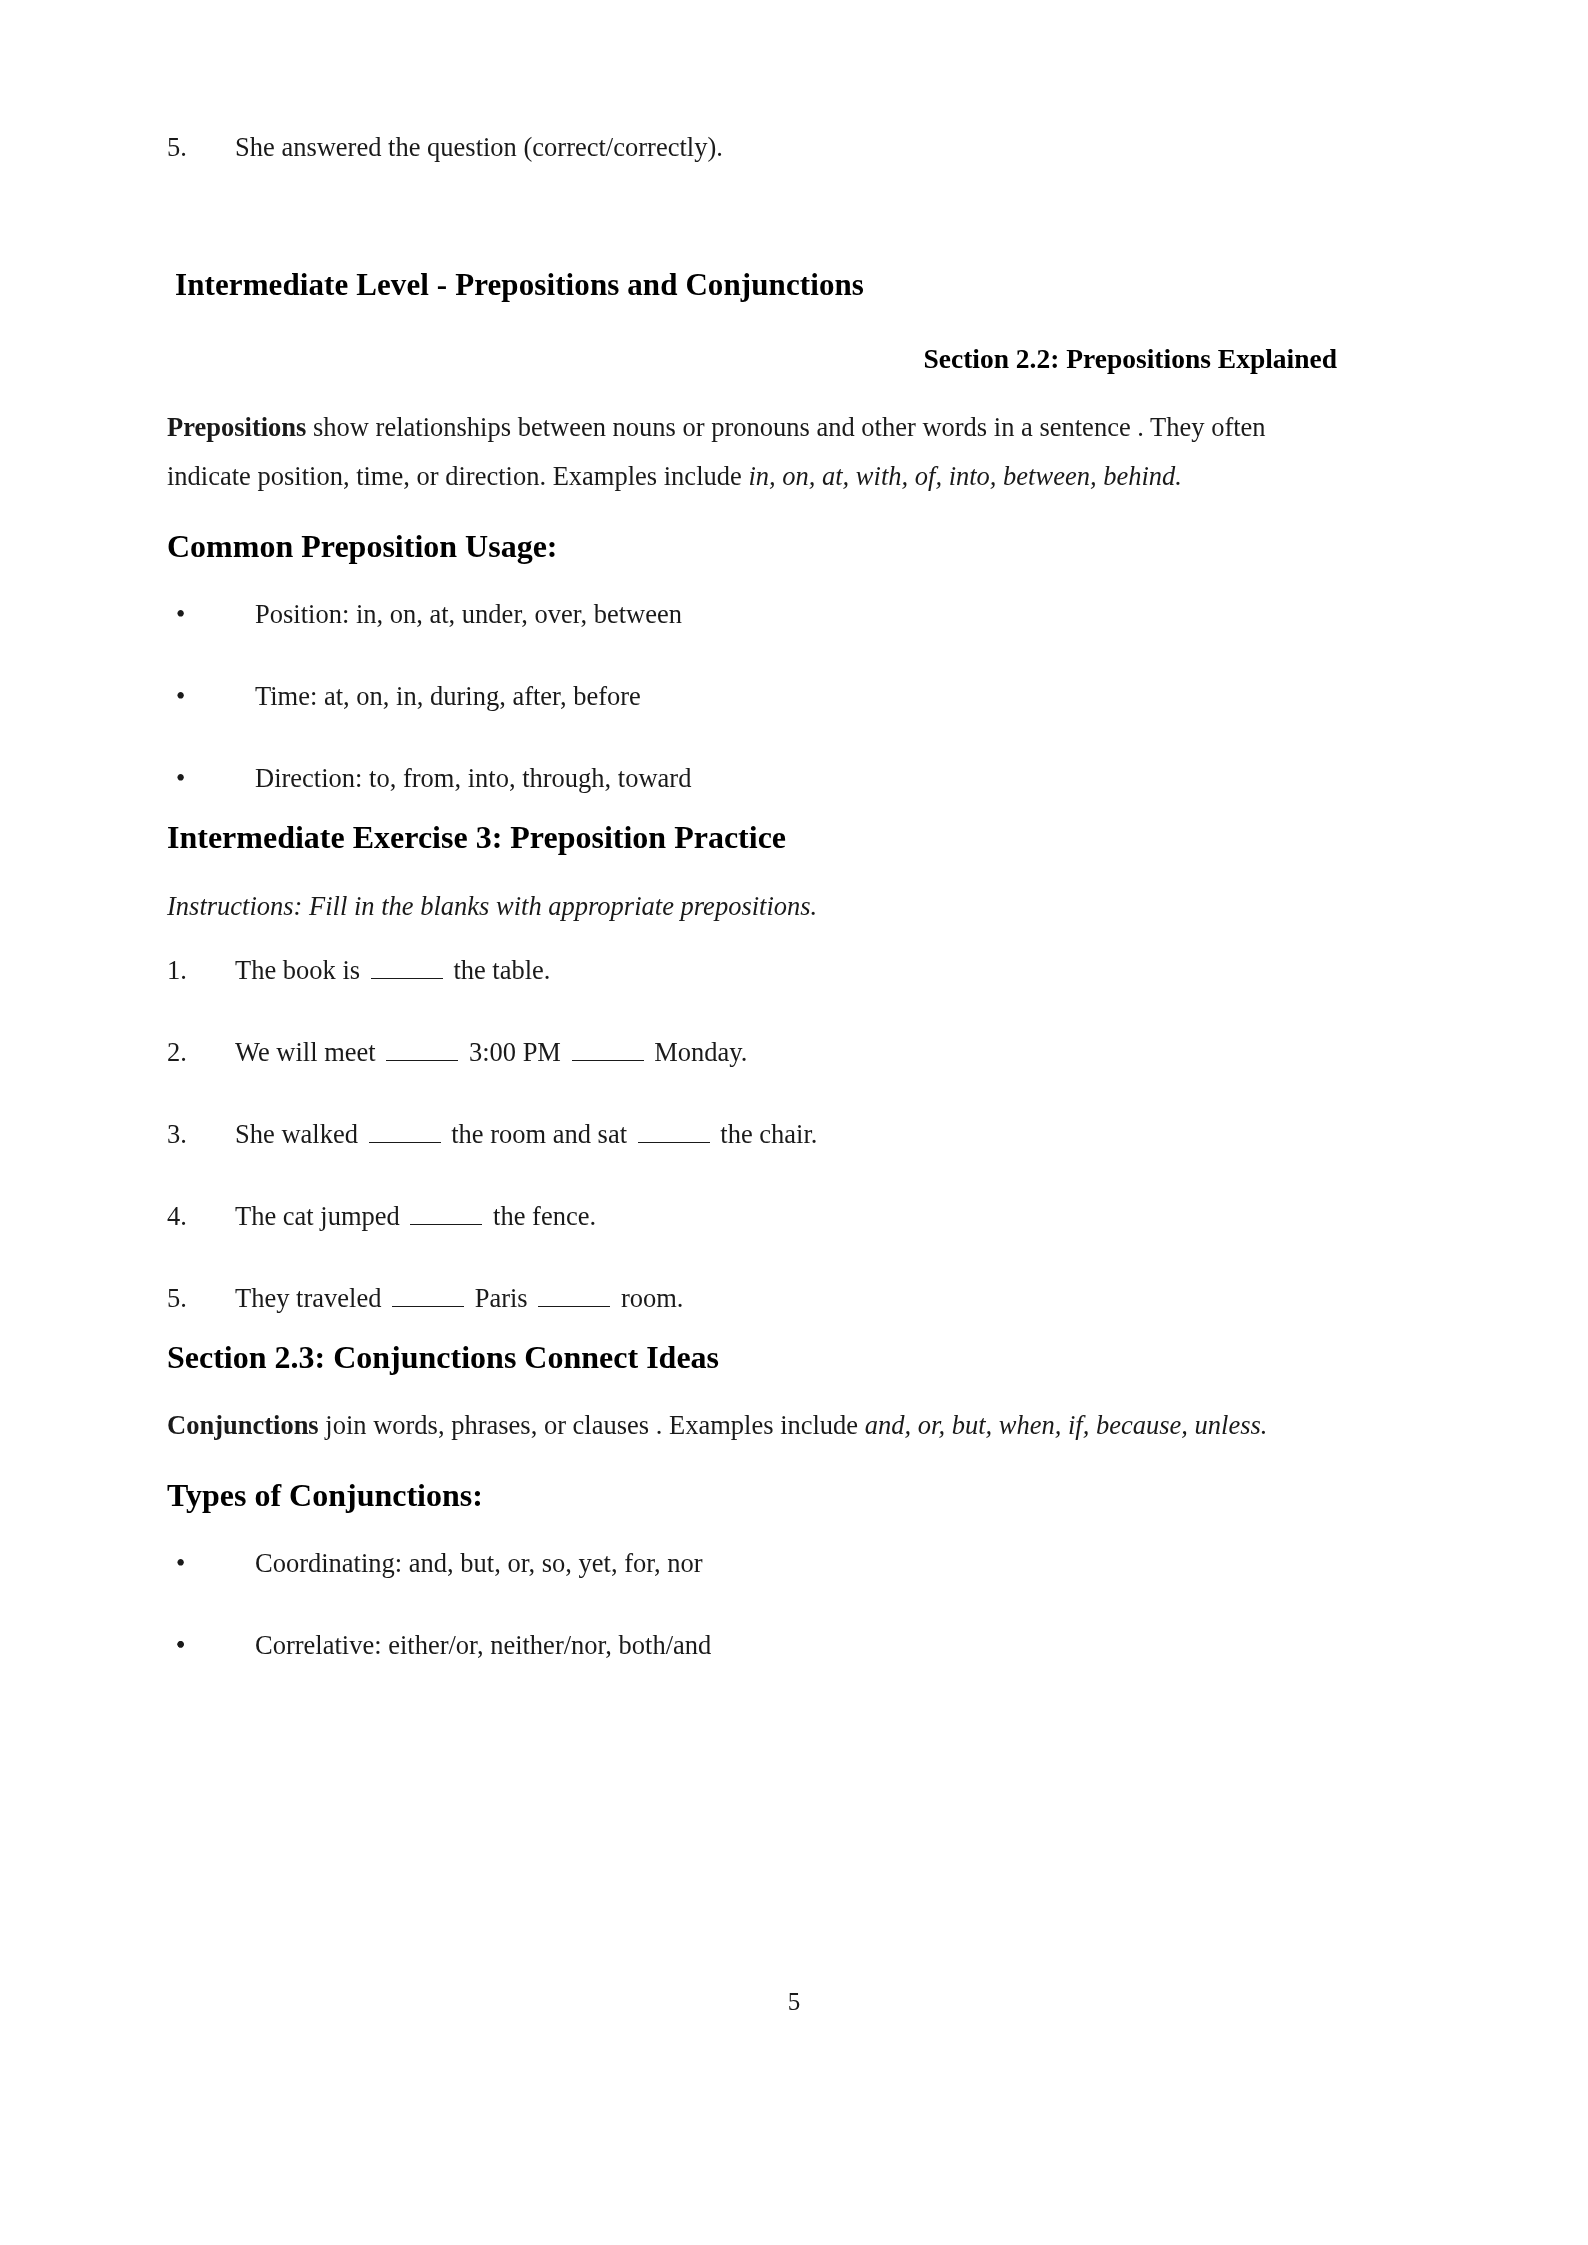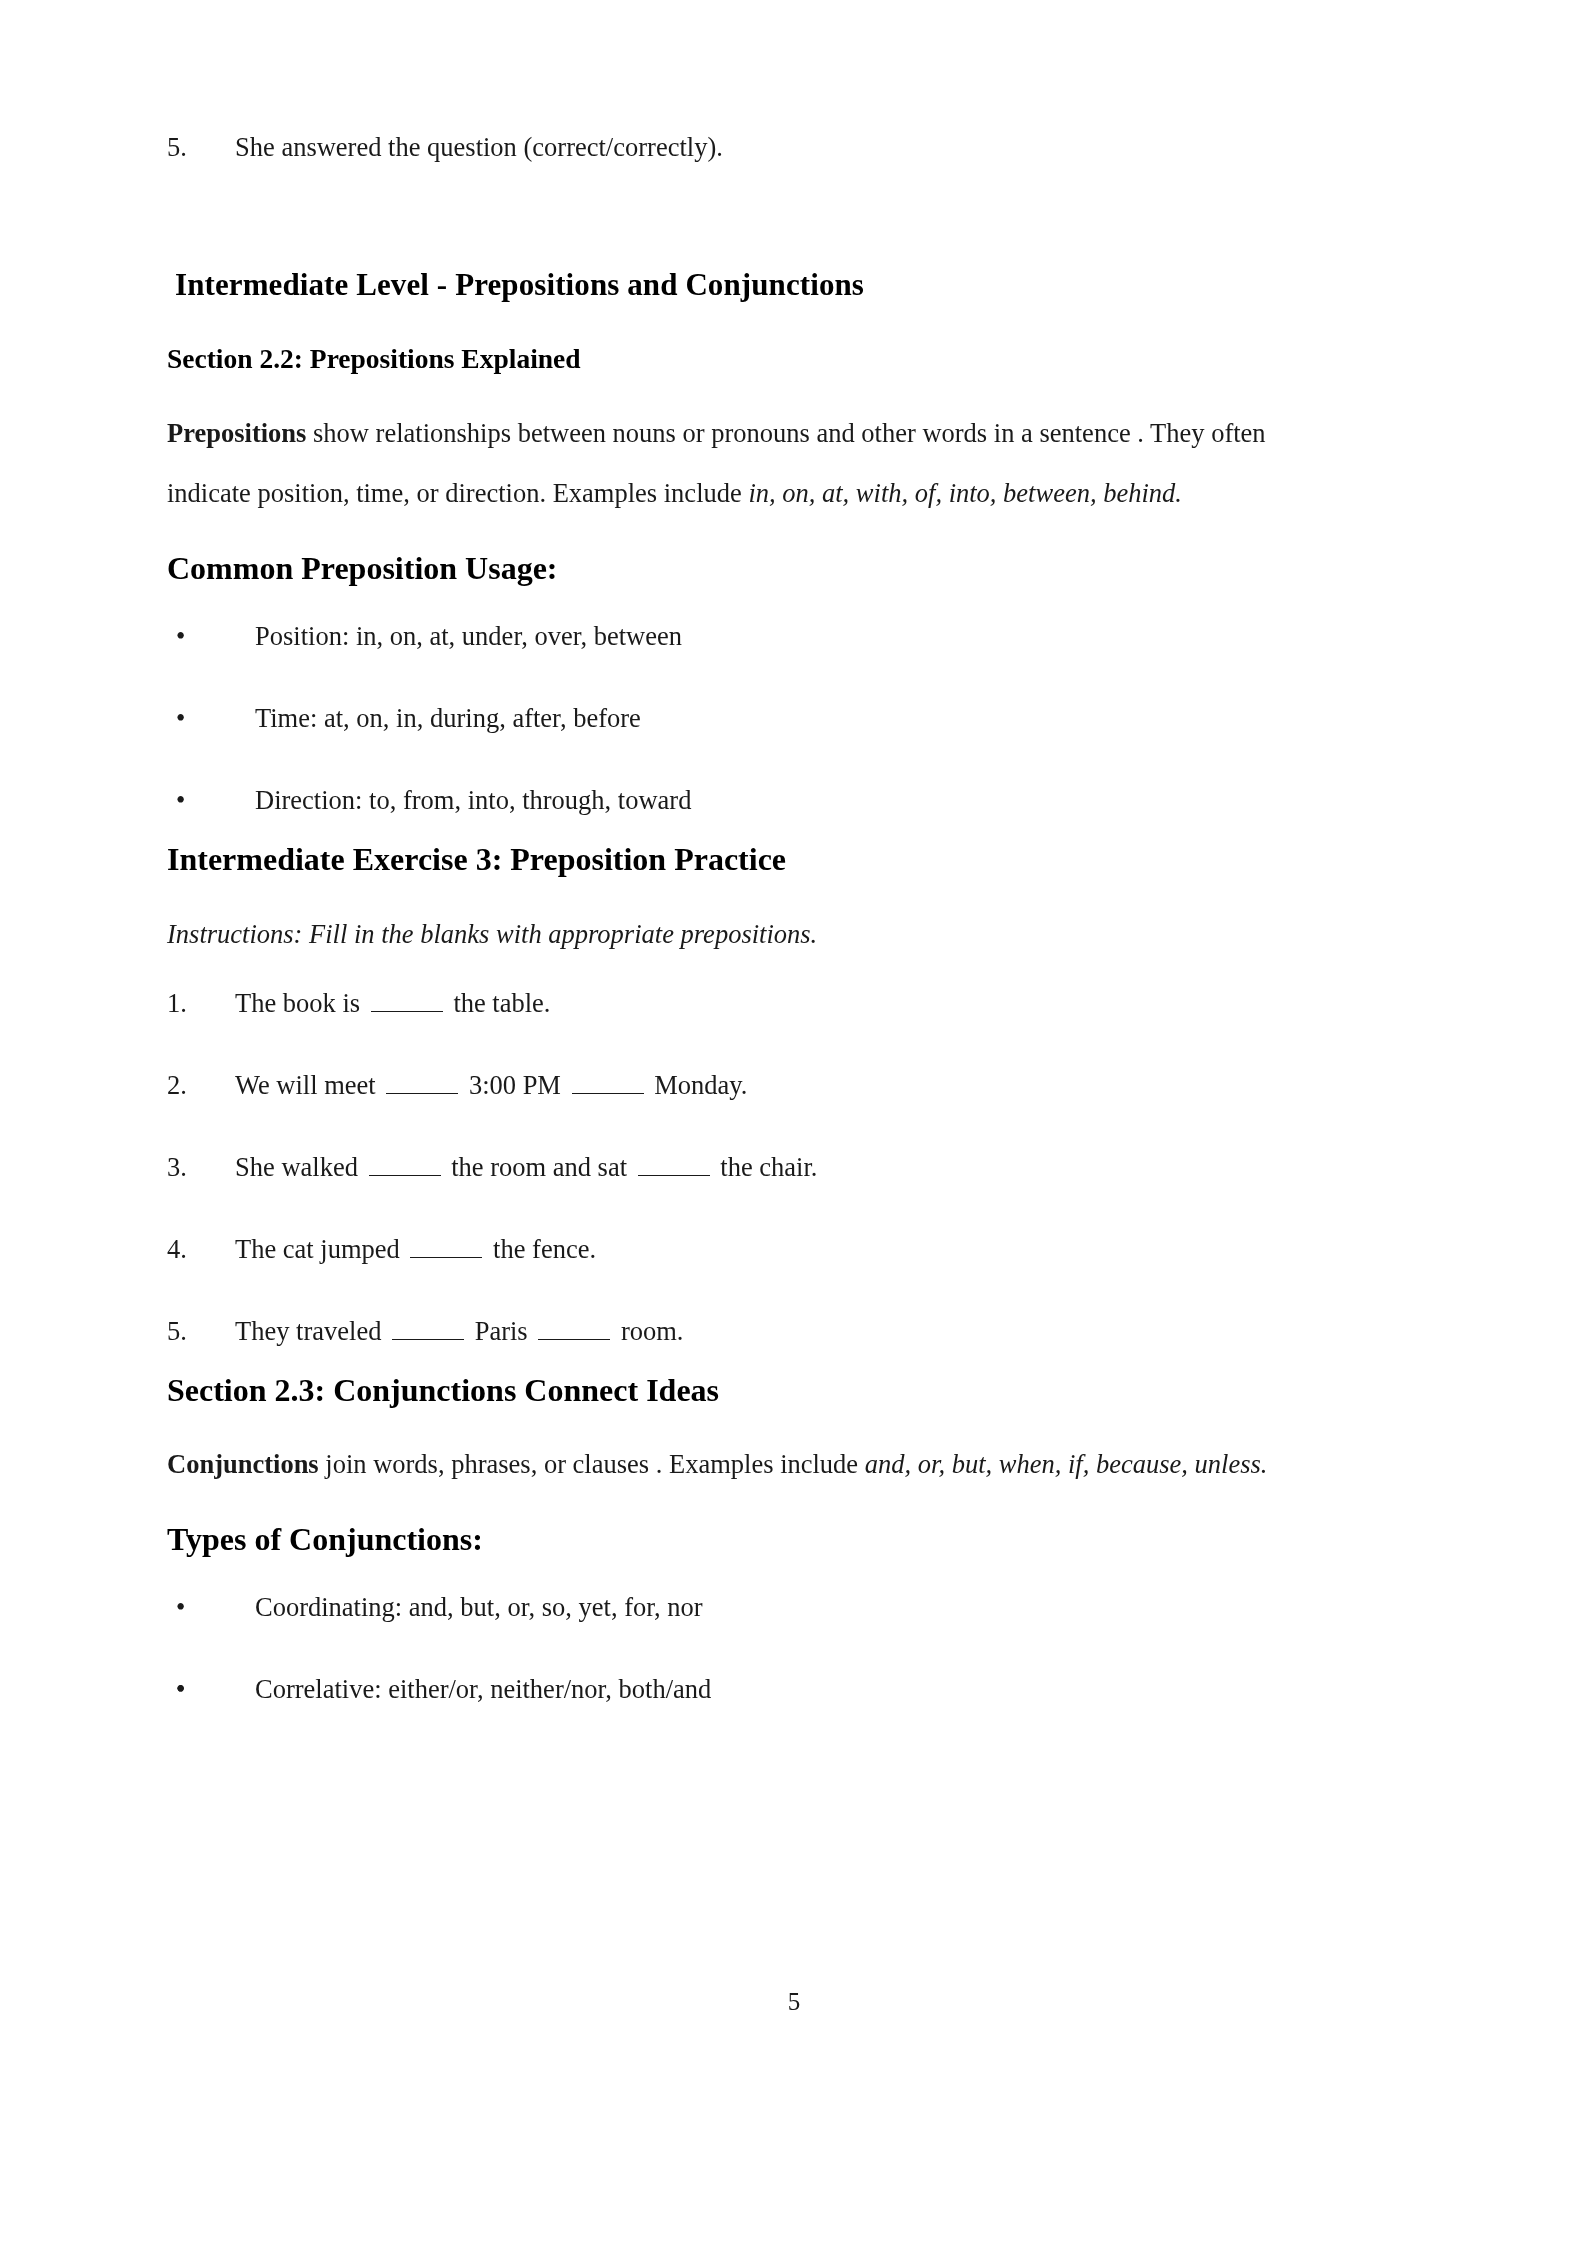--- a/index.html
+++ b/index.html
@@ -81,33 +81,34 @@
     line-height: 38px;
     color: #000000;
     letter-spacing: 0.1px;
   }
   h2.doc-h2 {
     font-size: 27.5px;
     font-weight: bold;
     margin: 0;
     line-height: 36px;
     color: #000000;
+    text-align: right;
   }
   h3.doc-h3 {
     font-size: 32px;
     font-weight: bold;
     margin: 0;
     line-height: 36px;
     color: #000000;
   }
 
   p.para {
     margin: 0;
     font-size: 26.5px;
-    line-height: 60px;
+    line-height: 49px;
     color: #1a1a1a;
     text-align: left;
   }
   .lead { font-weight: bold; }
   .ital { font-style: italic; }
 
   
   .sp-94  { height: 94px; }
   .sp-29  { height: 29px; }
   .sp-26  { height: 26px; }

